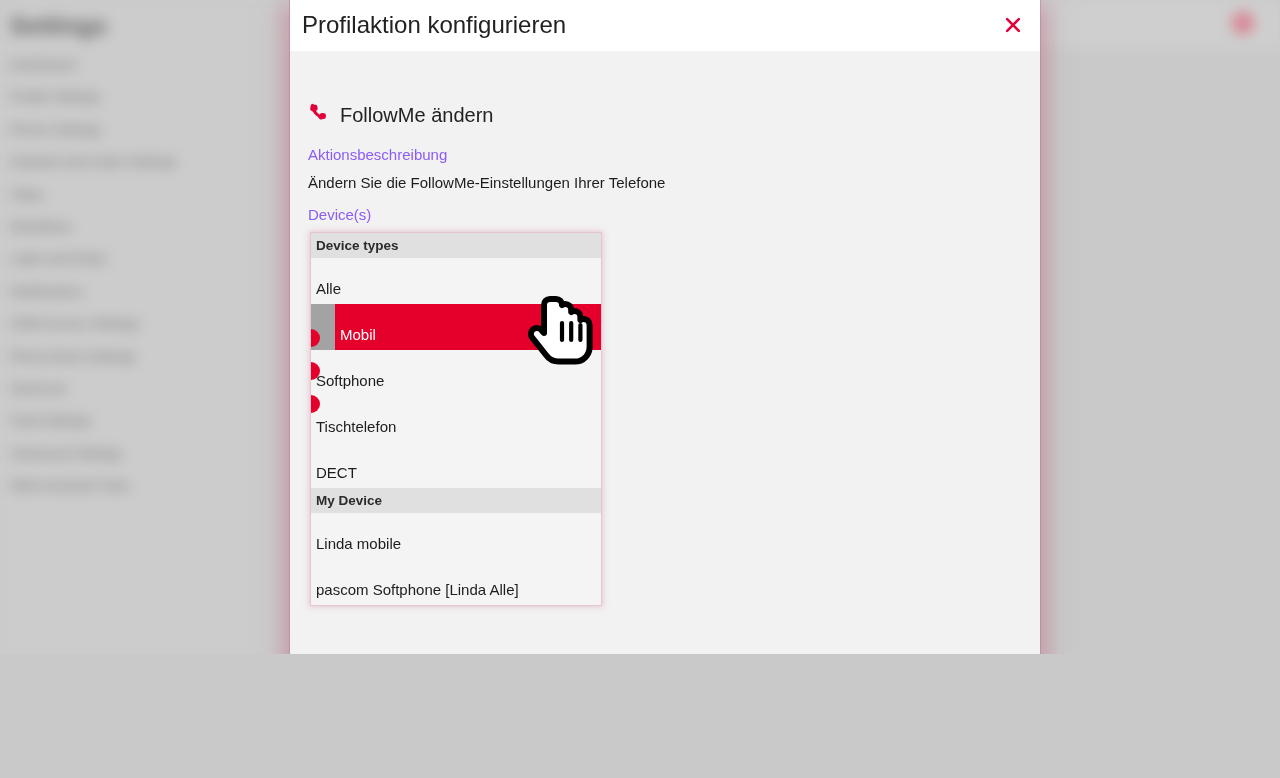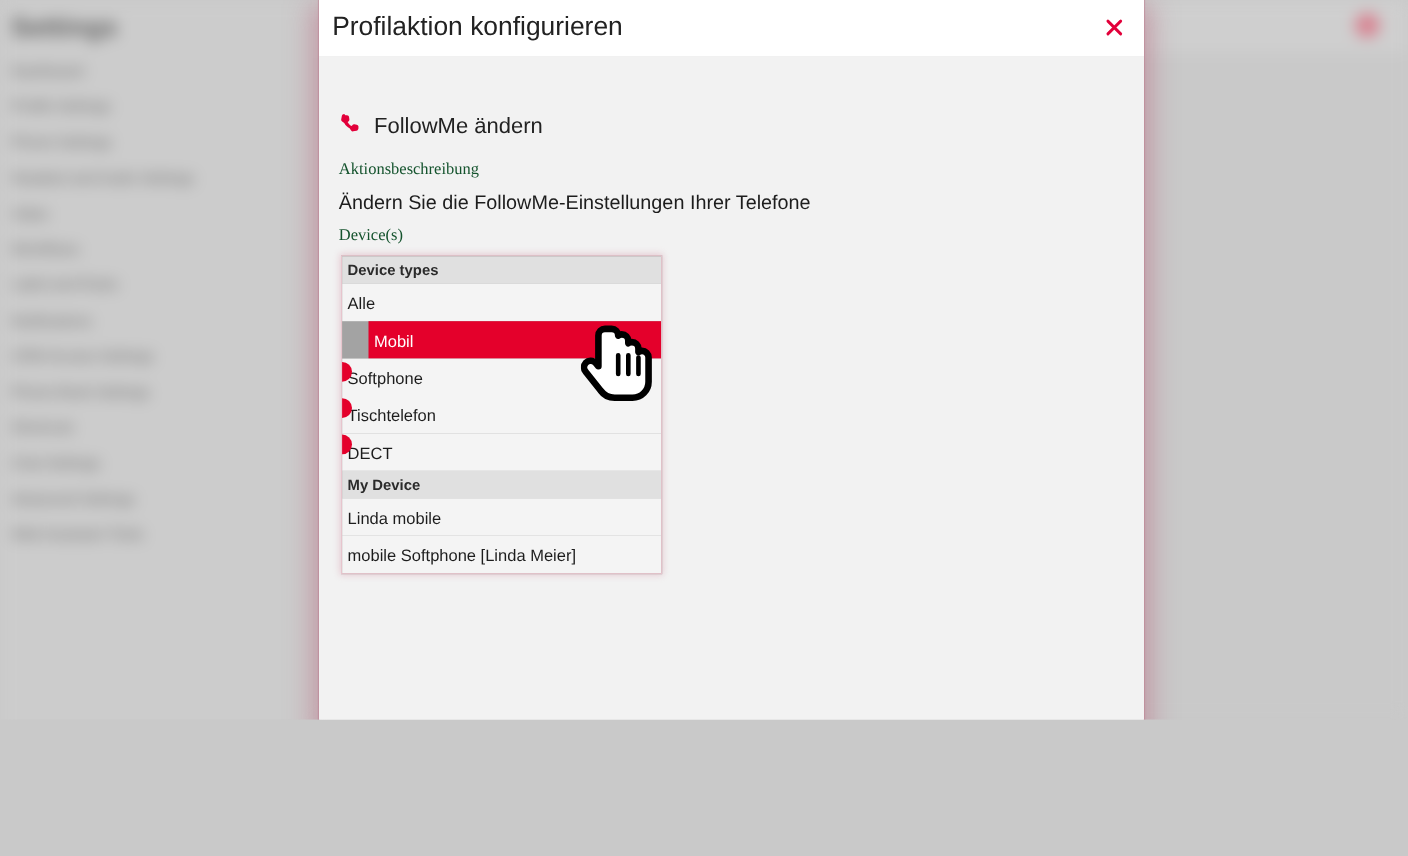--- a/index.html
+++ b/index.html
@@ -141,30 +141,29 @@
   .phone-icon { display: block; }
   .action-heading-text {
     font-size: 20px;
     color: #222222;
   }
 
   .field-label {
     position: absolute;
     left: 18px;
     font-size: 15px;
-    color: #14532d;
-    font-family: Liberation Serif, serif;
+    color: #8b5cf6;
   }
   .label-desc { top: 95px; }
   .label-devices { top: 155px; }
 
   .desc-value {
     position: absolute;
     left: 18px; top: 123px;
-    font-size: 18px;
+    font-size: 15px;
     color: #1d1d1d;
   }
 
   
   .dropdown {
     position: absolute;
     left: 20px; top: 181px;
     width: 290px;
     background: #a3a3a3;
     border: 1px solid #e7c5cd;
@@ -177,21 +176,21 @@
     padding: 0 0 0 5px;
     background: #e0e0e0;
     font-size: 13.5px;
     font-weight: 700;
     color: #2b2b2b;
   }
   .dd-item {
     position: relative;
     height: 30px;
     line-height: 30px;
-    padding: 4px 0 0 5px;
+    padding: 16px 0 0 5px;
     font-size: 15px;
     color: #1d1d1d;
     background: #f4f4f4;
     cursor: pointer;
     white-space: nowrap;
   }
   .dd-item.selected {
     background: #e4002b;
     color: #ffffff;
     margin-left: 24px;
@@ -286,21 +285,21 @@
 
         <div class="dd-group-header">Device types</div>
         <div class="dd-item">Alle</div>
         <div class="dd-item selected">Mobil</div>
         <div class="dd-item">Softphone</div>
         <div class="dd-item">Tischtelefon</div>
         <div class="dd-item">DECT</div>
 
         <div class="dd-group-header">My Device</div>
         <div class="dd-item">Linda mobile</div>
-        <div class="dd-item">mobile Softphone [Linda Meier]</div>
+        <div class="dd-item">pascom Softphone [Linda Alle]</div>
       </div>
 
     </div>
   </div>
 
   <div class="cursor-hand">
     <svg width="78" height="78" viewBox="0 0 78 78" aria-hidden="true">
       <path d="M22 6 C18.6 6 16 8.6 16 12 L16 40 L13.6 37.2 C11.2 34.4 7 34.2 4.6 36.8
                C2.4 39.2 2.4 42.8 4.6 45.2 L18 62 C21 66.2 25.6 68.6 30.8 68.6
                L47 68.6 C55.2 68.6 61.6 62 61.6 54 L61.6 32 C61.6 28.6 59 26 55.6 26

